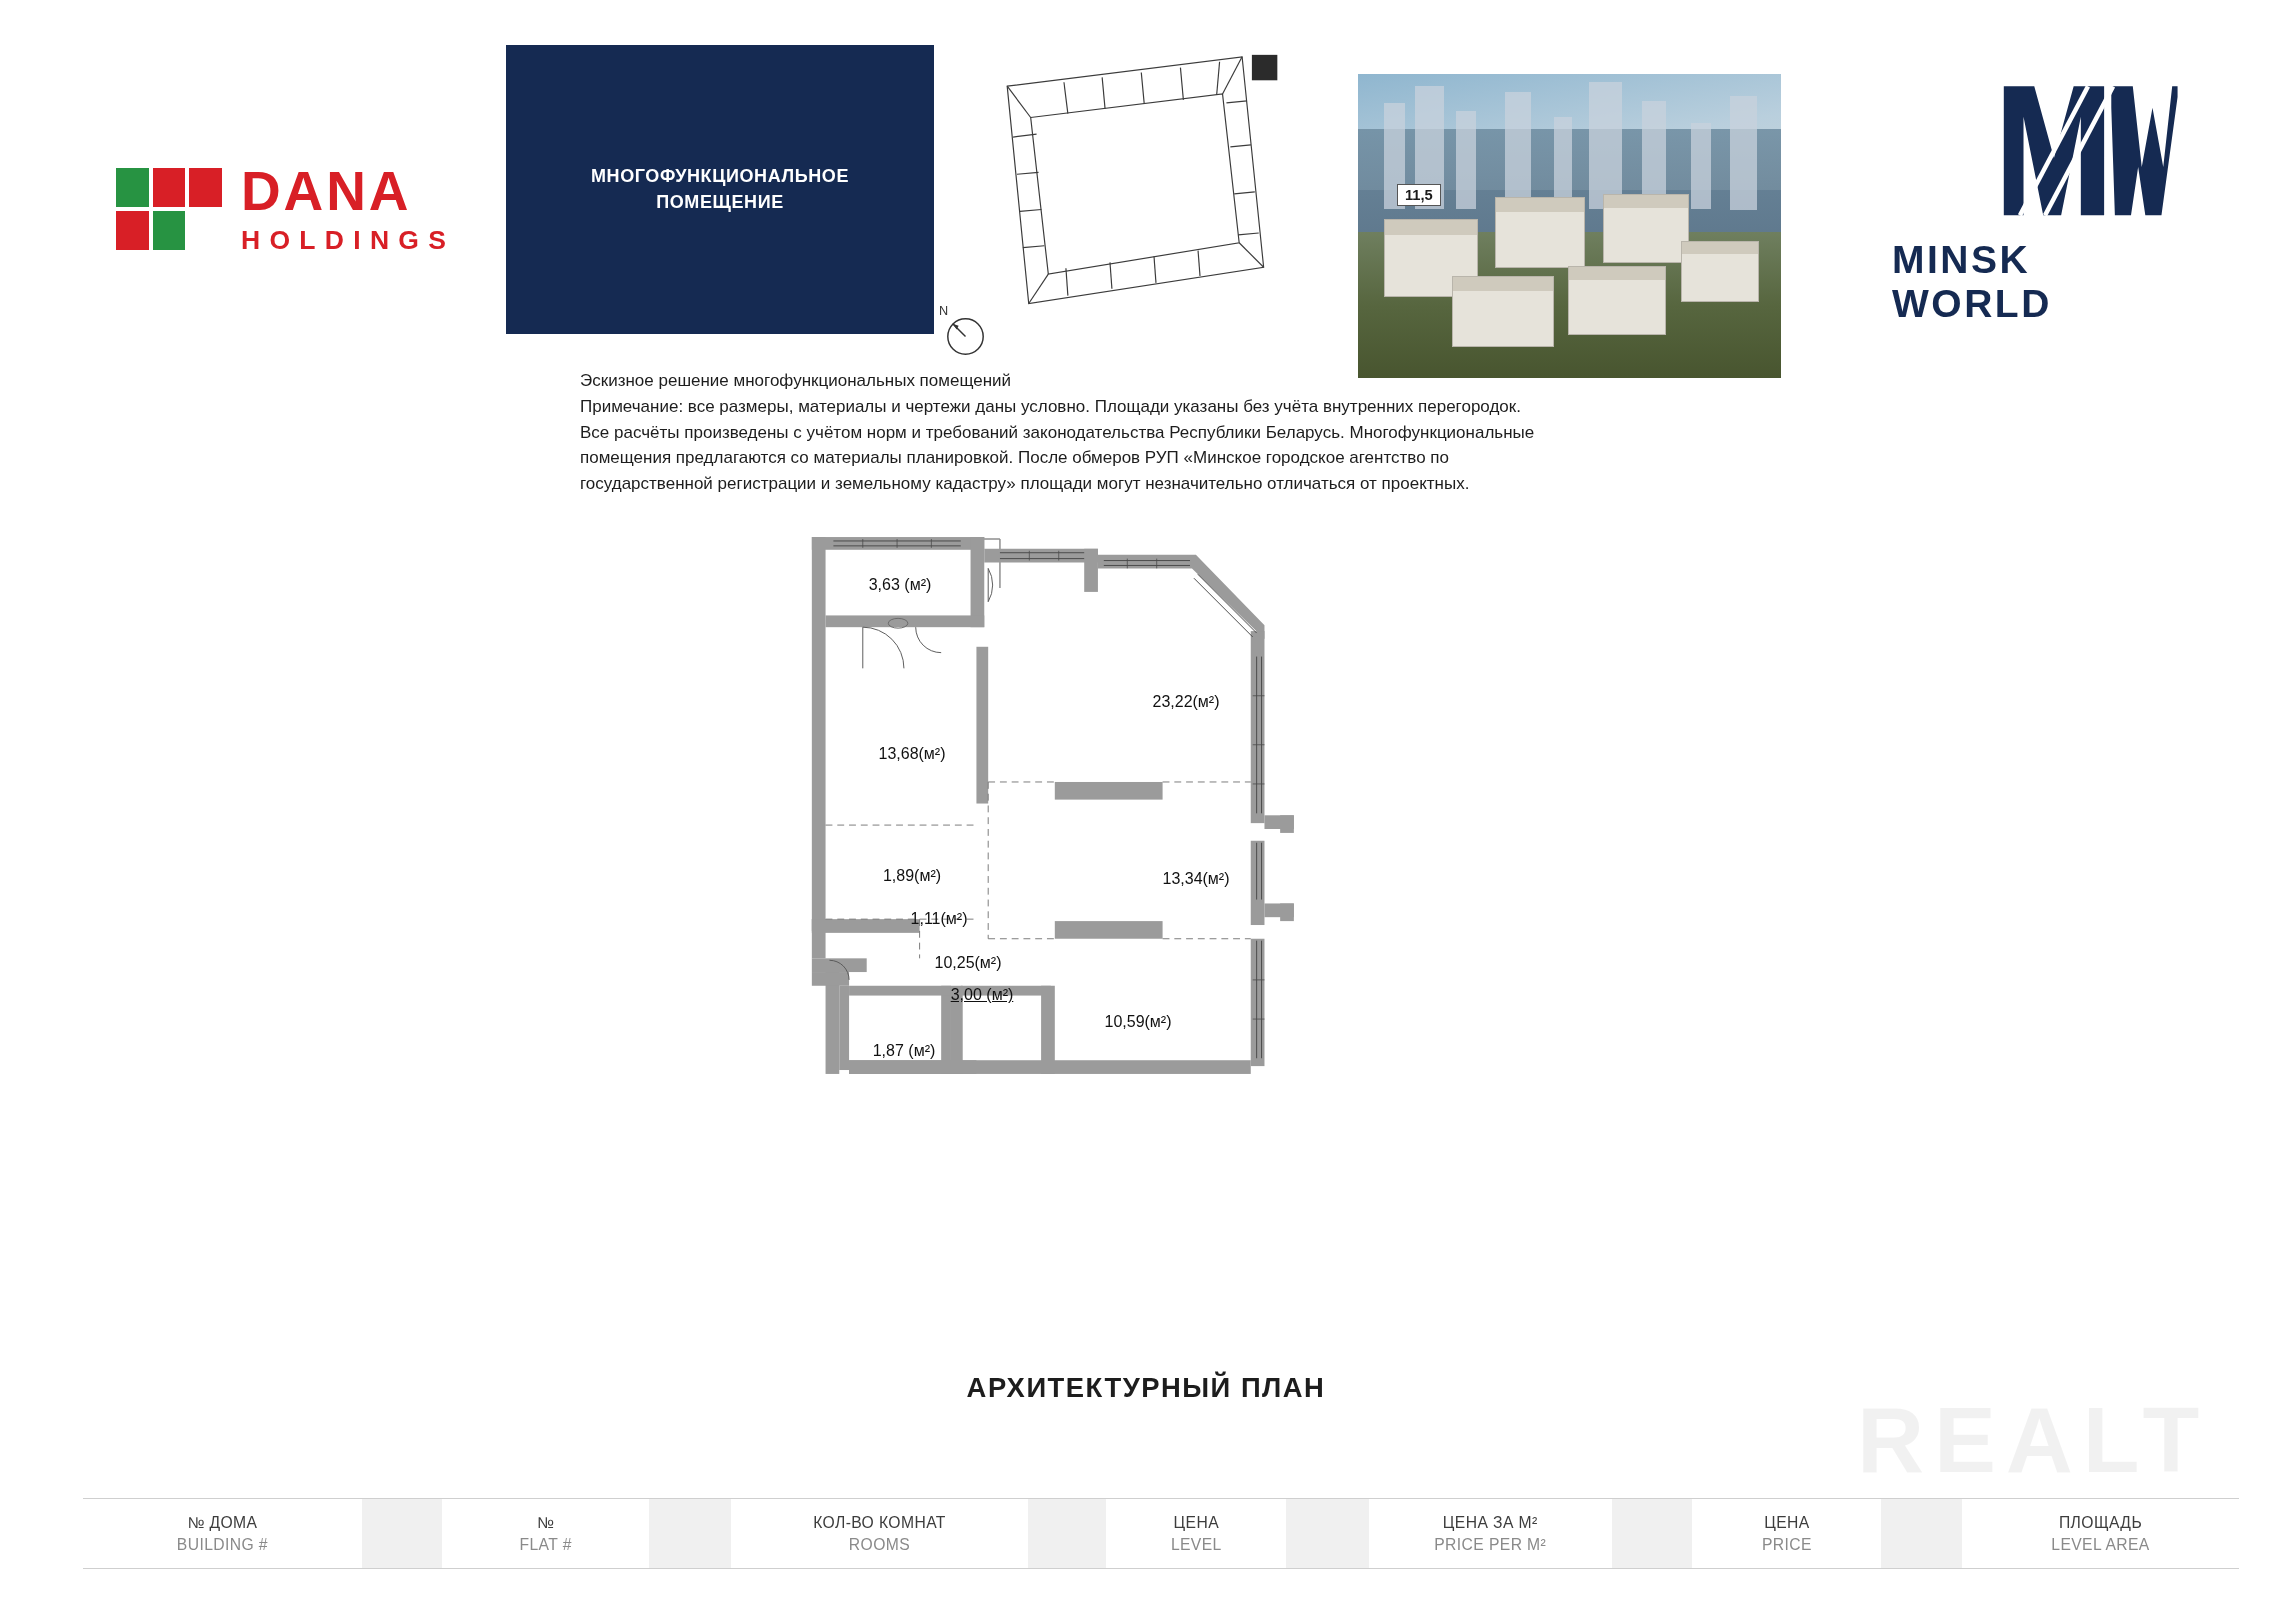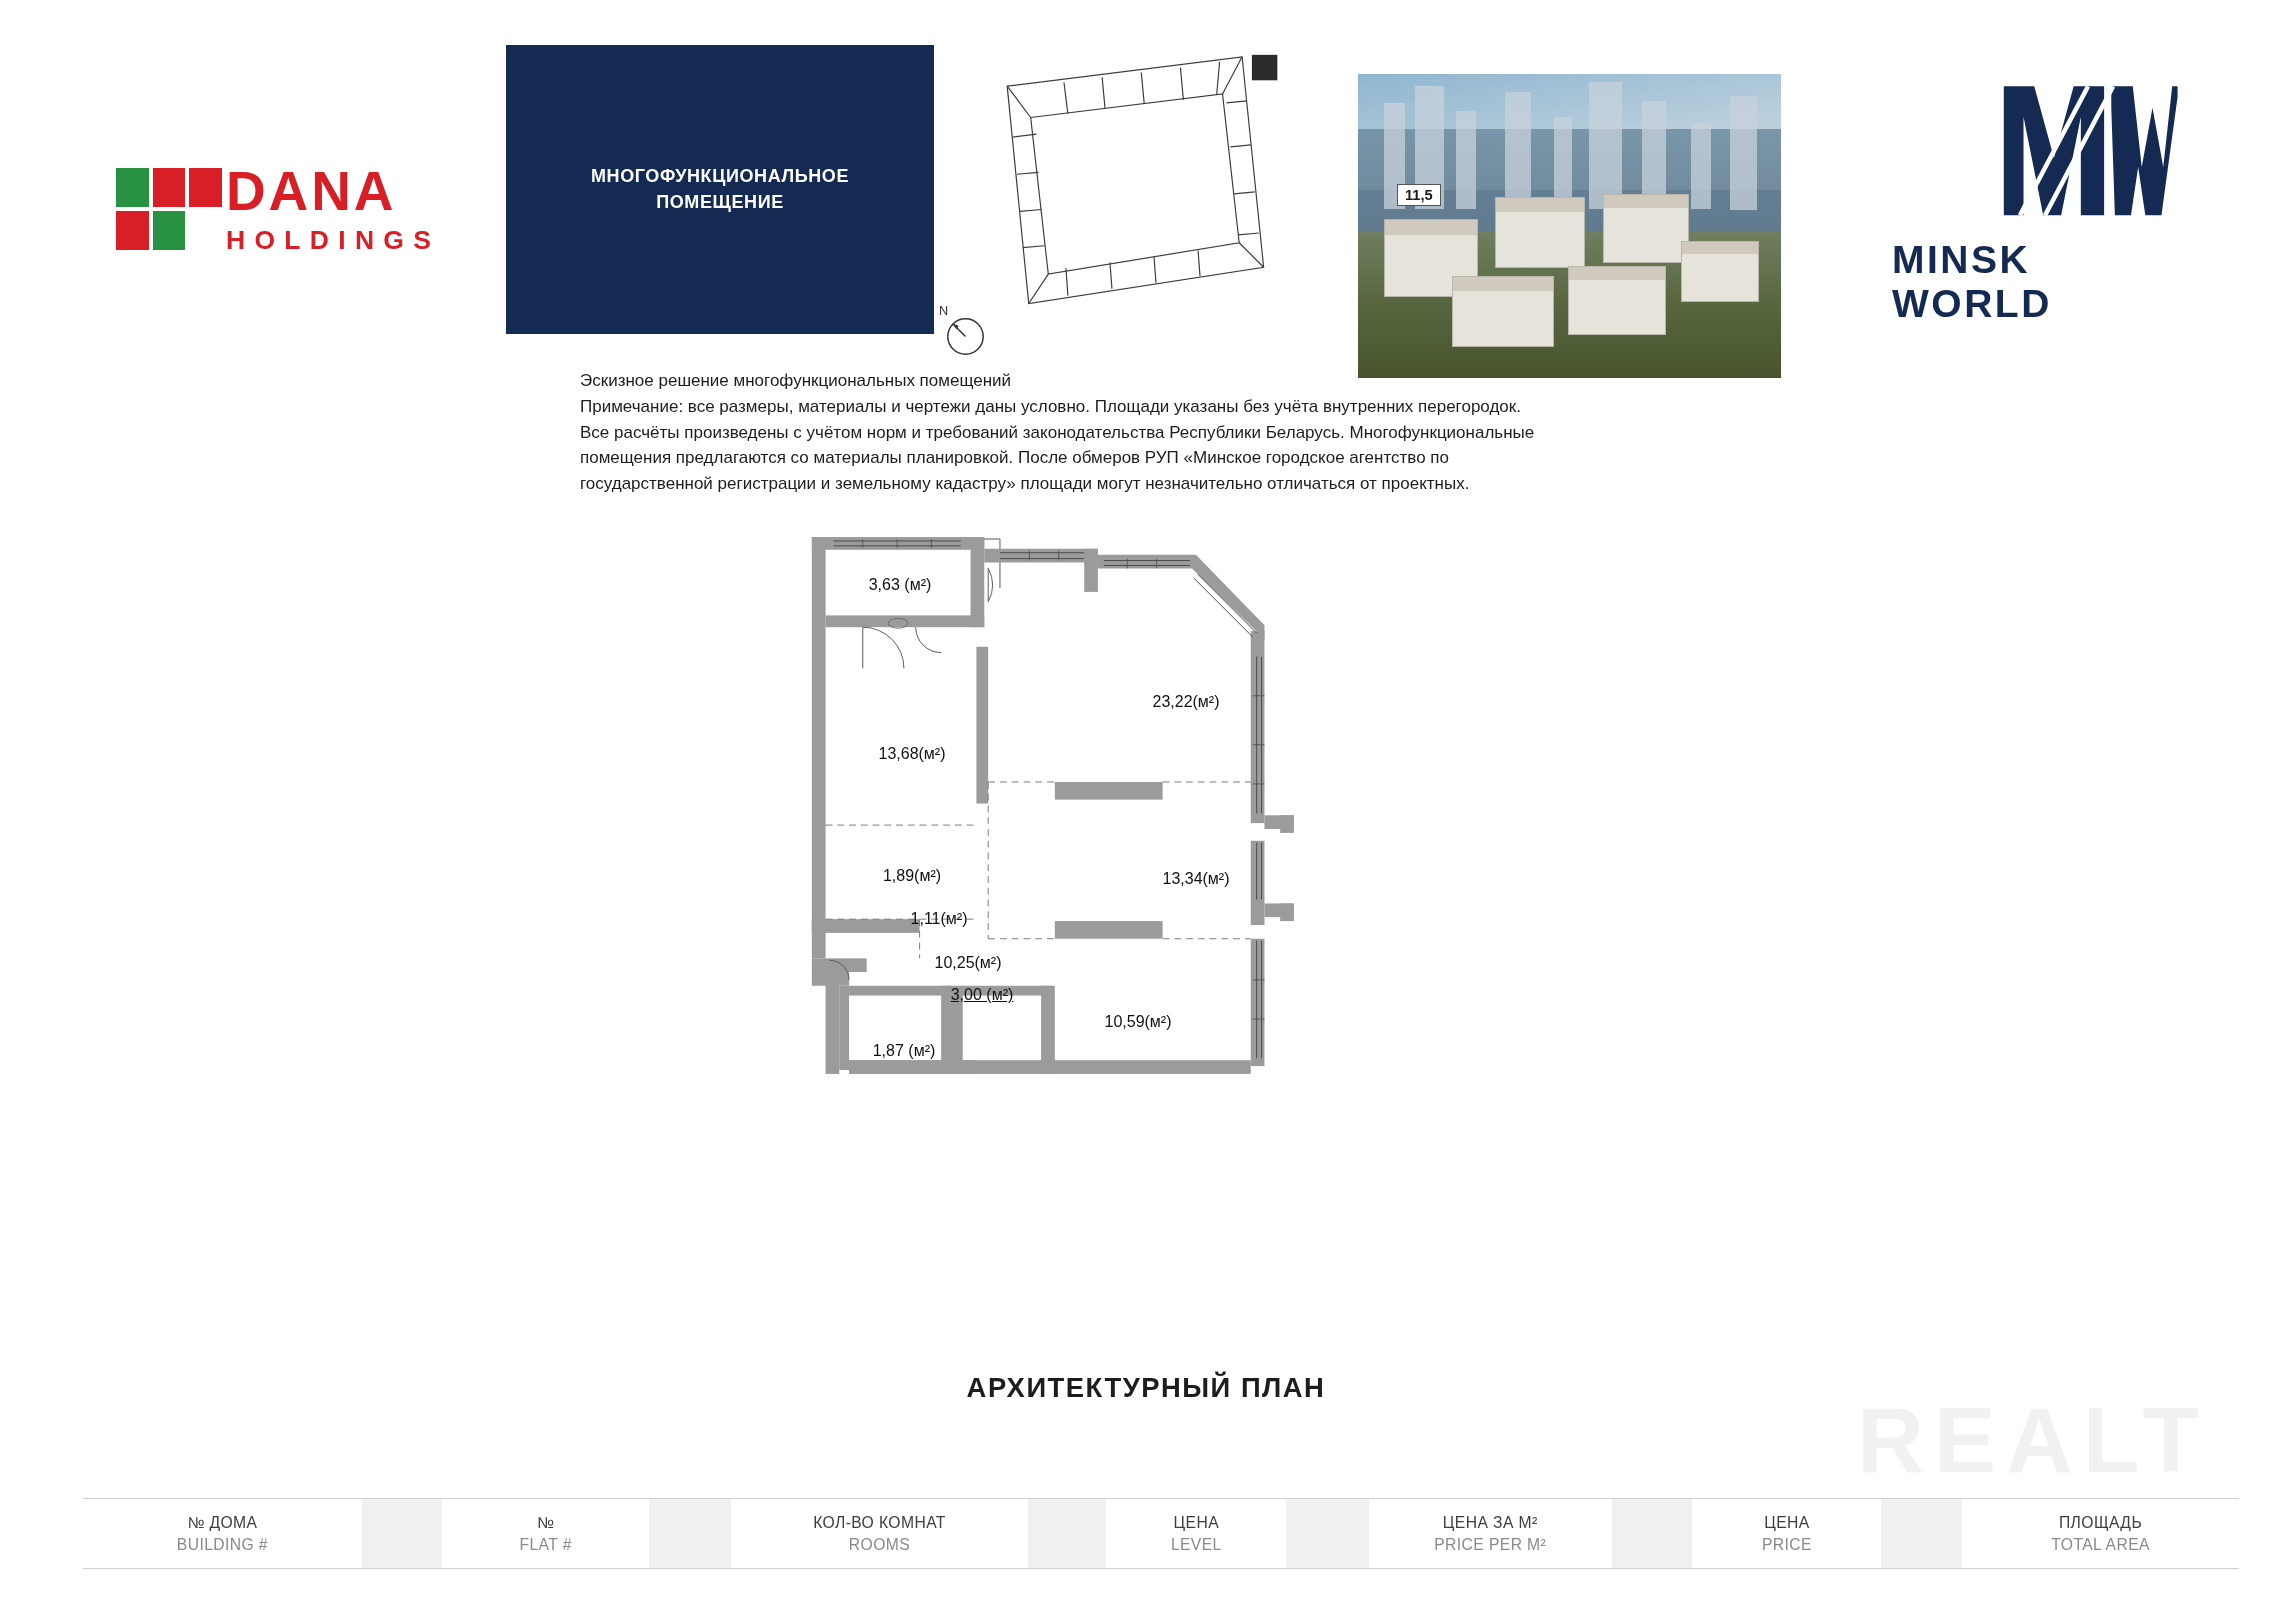--- a/index.html
+++ b/index.html
@@ -19,21 +19,21 @@
   .header {
     position: absolute;
     top: 37px; left: 0; width: 2292px; height: 304px;
   }
   .dana-logo {
     position: absolute;
     left: 116px; top: 118px;
     width: 382px; height: 108px;
     display: flex;
     align-items: center;
-    gap: 4px;
+    gap: 19px;
   }
   .dana-squares {
     width: 106px; height: 82px;
     display: grid;
     grid-template-columns: 1fr 1fr 1fr;
     grid-template-rows: 1fr 1fr;
     gap: 3.9px;
   }
   .sq { width: 100%; height: 100%; }
   .sq.green { background: #279342; }
@@ -500,16 +500,16 @@
   <div class="f-cell shade" style="width:88px;"></div>
 
   <div class="f-cell" style="width:206px;">
     <span class="ru">ЦЕНА</span>
     <span class="en">PRICE</span>
   </div>
   <div class="f-cell shade" style="width:88px;"></div>
 
   <div class="f-cell" style="width:302px;">
     <span class="ru">ПЛОЩАДЬ</span>
-    <span class="en">TOTAL AREA</span>
+    <span class="en">LEVEL AREA</span>
   </div>
 </div>
 
 
 </body></html>

